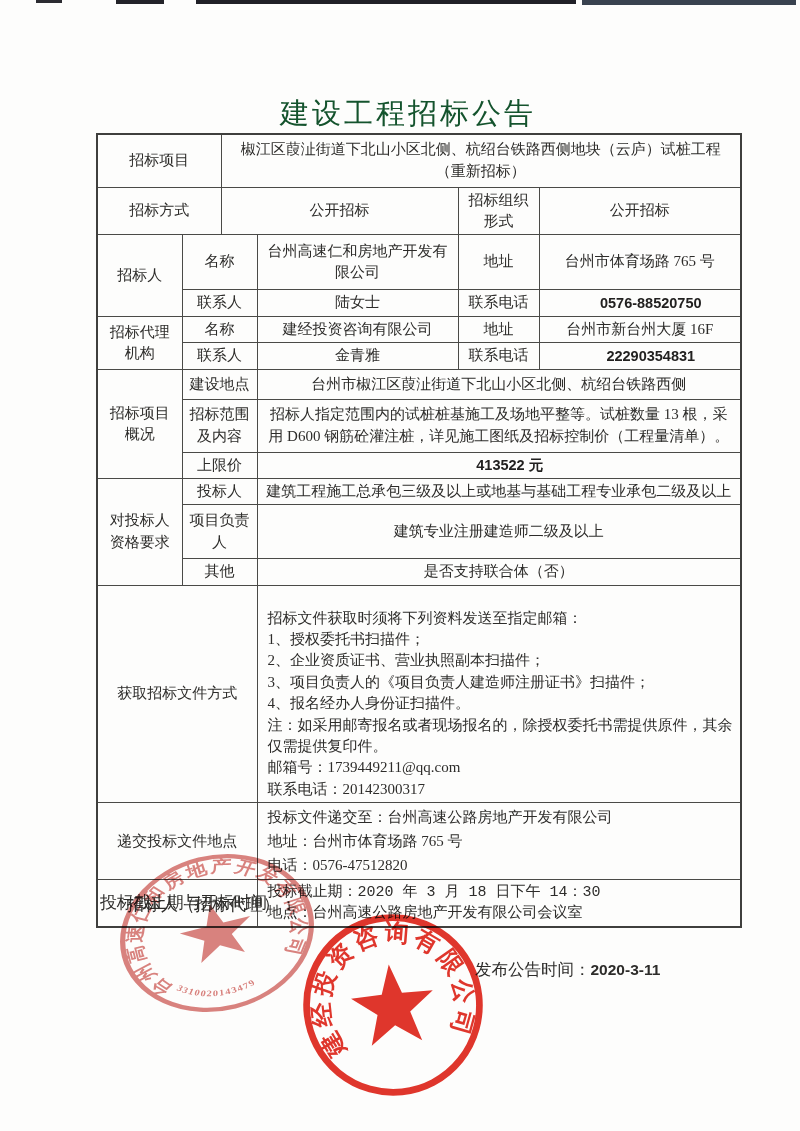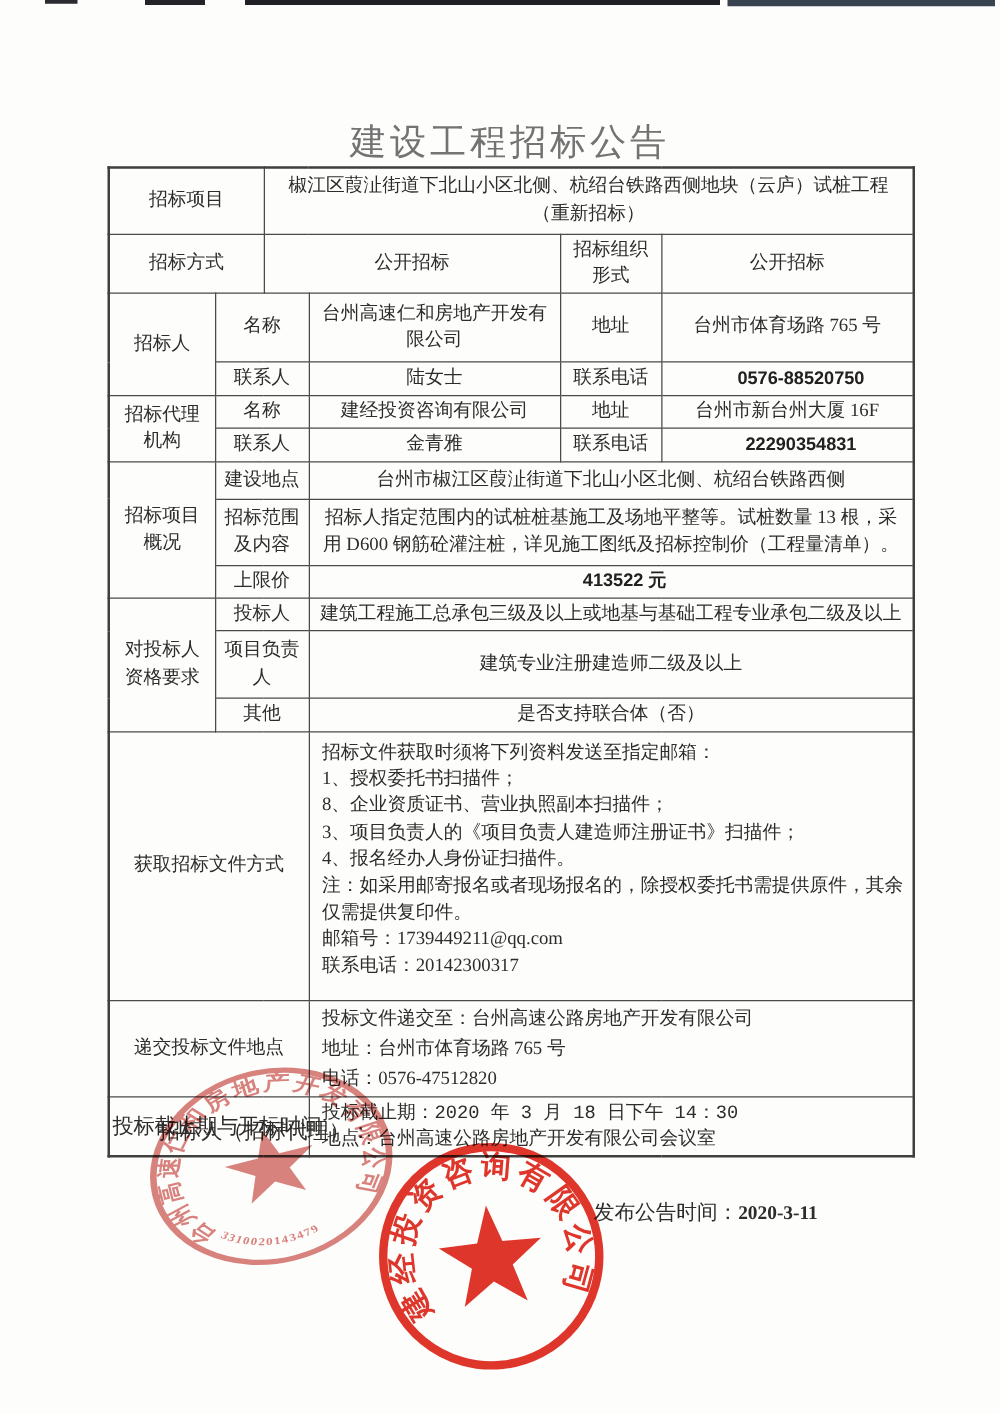--- a/index.html
+++ b/index.html
@@ -13,54 +13,54 @@
   }
   .scan-edge { position:absolute; top:0; }
   .seg-a { left:36px;  width:26px;  height:3px; background:#2b2b31; }
   .seg-b { left:116px; width:48px;  height:4px; background:#232329; }
   .seg-c { left:196px; width:380px; height:4px; background:#202027; }
   .seg-d { left:582px; width:214px; height:5px; background:#39424f; }
 
   .doc-title {
     position:absolute; left:86px; top:94px; width:644px;
     margin:0; text-align:center;
-    font-size:29px; font-weight:400; letter-spacing:3px; color:#737373;
+    font-size:29px; font-weight:400; letter-spacing:3px; color:#14532d;
   }
 
   table.doc {
-    position:absolute; left:86px; top:133px; width:644px;
+    position:absolute; left:96px; top:133px; width:644px;
     border-collapse:collapse; table-layout:fixed;
     border:2px solid #3f3f3d;
   }
   td {
     border:1px solid #4a4a47;
     font-size:15px; line-height:1.42;
     text-align:center; vertical-align:middle;
     padding:2px 6px;
     word-break:break-all;
     color:#2d2c2a;
   }
   td.left { text-align:left; padding-left:10px; }
-  td.top  { vertical-align:top; padding-top:6px; }
+  td.top  { vertical-align:top; padding-top:22px; }
   td.num  { font-family:"Liberation Sans","DejaVu Sans",sans-serif; font-weight:700; font-size:14.5px; color:#222120;padding-left:28px; }
   td.nowrap-sm { white-space:nowrap; font-size:17px; letter-spacing:-0.3px; padding-left:2px; padding-right:2px; }
   .cellline { margin:0; }
   .obtain-cell .cellline { line-height:21.4px; }
   .submit-cell .cellline { line-height:24px;font-family:Liberation Serif, serif; }
   .deadline-cell .cellline { line-height:21px;font-family:Liberation Mono, monospace; }
 
   .sig-line {
     position:absolute; left:127px; top:893px;
     font-size:17px; color:#2d2c2a;
   }
   .publish-line {
     position:absolute; left:475px; top:959px;
     font-size:16.5px; color:#2d2c2a;
   }
-  .publish-line .date { font-family:Liberation Serif, serif; font-weight:700; font-size:15.5px; }
+  .publish-line .date { font-family:Liberation Sans, sans-serif; font-weight:700; font-size:15.5px; }
 
   .stamp { position:absolute; mix-blend-mode:multiply; pointer-events:none; }
   .stamp svg { overflow:visible; display:block; }
   .stamp-left  { left:117px; top:833px; color:#d0605c; opacity:0.78; }
   .stamp-left svg  { transform:rotate(-14deg) scale(1.06,0.84); transform-origin:50% 50%; }
   .stamp-right { left:293px; top:905px; color:#e02b20; opacity:0.95; }
   .stamp-right svg { transform:rotate(-6deg) scale(0.96,0.97); transform-origin:50% 50%; }
   .stamp text { fill:currentColor; font-family:"Liberation Serif","DejaVu Serif",serif; font-weight:700; }
 </style>
 </head>
@@ -150,21 +150,21 @@
   <tr style="height:25px">
     <td colspan="2">其他</td>
     <td colspan="3">是否支持联合体（否）</td>
   </tr>
 
   <tr style="height:215px">
     <td colspan="3">获取招标文件方式</td>
     <td colspan="3" class="left top obtain-cell">
       <div class="cellline">招标文件获取时须将下列资料发送至指定邮箱：</div>
       <div class="cellline">1、授权委托书扫描件；</div>
-      <div class="cellline">8、企业资质证书、营业执照副本扫描件；</div>
+      <div class="cellline">2、企业资质证书、营业执照副本扫描件；</div>
       <div class="cellline">3、项目负责人的《项目负责人建造师注册证书》扫描件；</div>
       <div class="cellline">4、报名经办人身份证扫描件。</div>
       <div class="cellline">注：如采用邮寄报名或者现场报名的，除授权委托书需提供原件，其余仅需提供复印件。</div>
       <div class="cellline">邮箱号：1739449211@qq.com</div>
       <div class="cellline">联系电话：20142300317</div>
     </td>
   </tr>
 
   <tr style="height:76px">
     <td colspan="3">递交投标文件地点</td>

